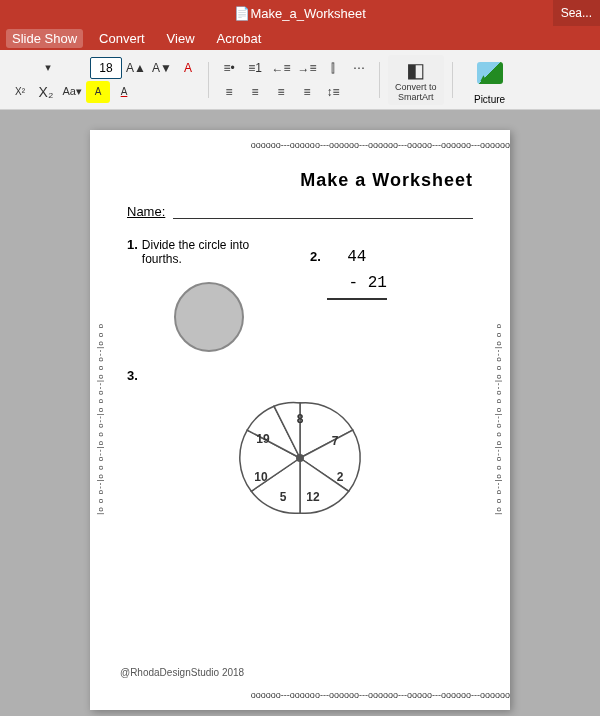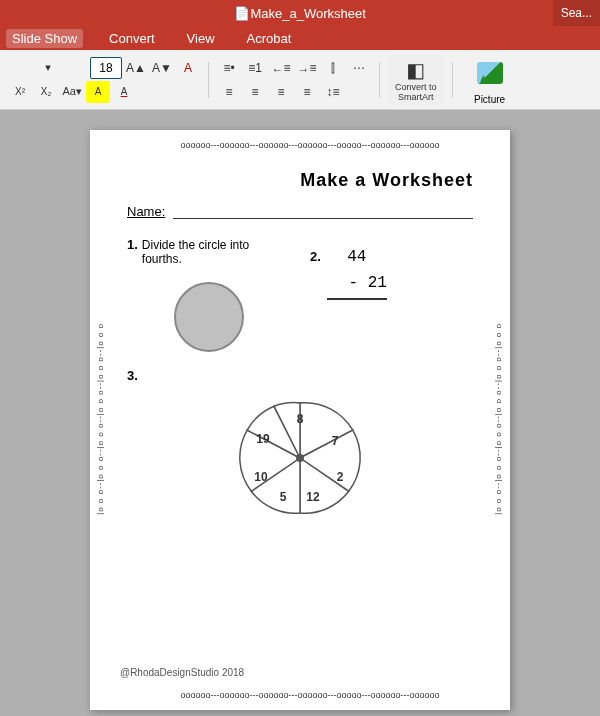--- a/index.html
+++ b/index.html
@@ -35,21 +35,21 @@
       cursor: pointer;
     }
 
     
     #menu-bar {
       background: #c0392b;
       height: 24px;
       display: flex;
       align-items: center;
       padding: 0 6px;
-      gap: 20px;
+      gap: 10px;
     }
     .menu-item {
       color: white;
       font-size: 13px;
       padding: 2px 6px;
       cursor: pointer;
       border-radius: 3px;
     }
     .menu-item.active {
       background: rgba(255,255,255,0.25);
@@ -173,21 +173,21 @@
       overflow: hidden;
     }
 
     
     .dashed-border-top, .dashed-border-bottom {
       position: absolute;
       left: 0; right: 0;
       height: 30px;
       display: flex;
       align-items: center;
-      justify-content: center;
+      justify-content: flex-end;
       font-size: 11px;
       letter-spacing: 2px;
       color: #333;
       overflow: hidden;
       white-space: nowrap;
       margin-left: 20px;
     }
     .dashed-border-top { top: 0; }
     .dashed-border-bottom { bottom: 0; }
     
@@ -342,21 +342,21 @@
   <div class="toolbar-row">
     <div class="toolbar-row-inner">
       <button class="toolbar-btn" style="width:80px;font-size:11px;">▾</button>
       <input class="font-size-box" type="text" value="18" style="">
       <button class="icon-btn">A▲</button>
       <button class="icon-btn">A▼</button>
       <button class="icon-btn" style="color:#c00;">A</button>
     </div>
     <div class="toolbar-row-inner">
       <button class="icon-btn" style="font-size:10px;">X²</button>
-      <button class="icon-btn" style="font-size:10px;">X₂</button>
+      <button class="icon-btn" style="font-size:14px;">X₂</button>
       <button class="icon-btn" style="font-size:11px;">Aa▾</button>
       <button class="icon-btn" style="background:#ffff00;font-size:10px;">A</button>
       <button class="icon-btn" style="font-size:10px;text-decoration:underline;text-decoration-color:#c00;">A</button>
     </div>
   </div>
 
   <div class="toolbar-divider"></div>
 
   <div class="toolbar-row">
     <div class="toolbar-row-inner">

